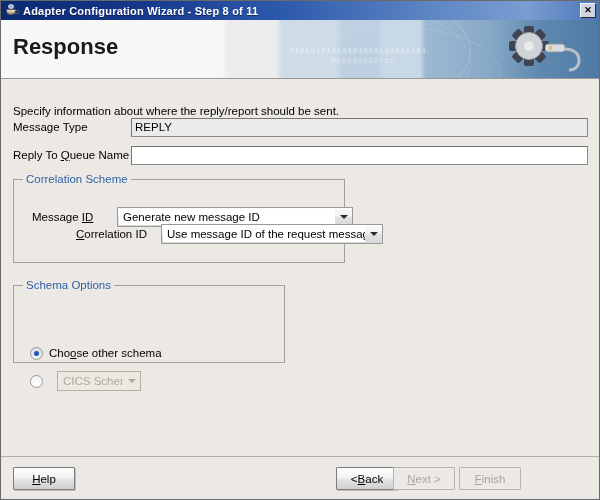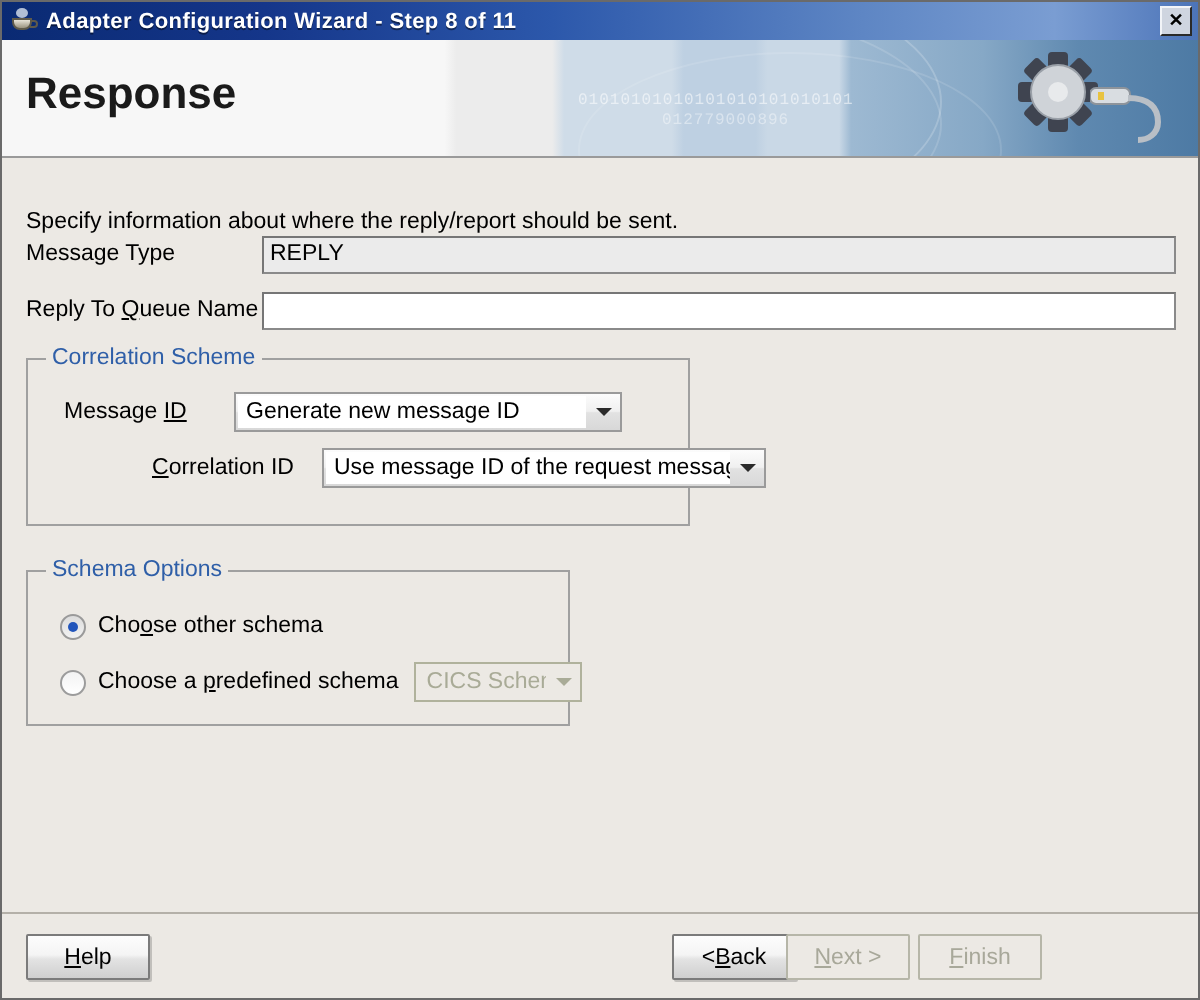--- a/index.html
+++ b/index.html
@@ -258,20 +258,21 @@
     color: #a9ab97;
   }
   .combo.disabled .arrow-tri { border-top-color: #a9ab97; }
 
   
   .radio-row {
     position: absolute;
     display: flex;
     align-items: center;
     height: 18px;
+    margin-top: 40px;
   }
   .radio {
     width: 13px; height: 13px;
     flex: 0 0 13px;
     border-radius: 50%;
     box-sizing: border-box;
     border: 1px solid #9c9c9c;
     background: linear-gradient(to bottom, #f3f3f3, #ffffff);
     margin-right: 6px;
     position: relative;
@@ -344,21 +345,21 @@
     </div>
   </div>
 
   <div class="banner">
     <div class="banner-title">Response</div>
     <div class="banner-art">
       <div class="swoosh s1"></div>
       <div class="swoosh s2"></div>
       <div class="swoosh s3"></div>
       <div class="banner-binary">01010101010101010101010101</div>
-      <div class="banner-binary second">012779000896</div>
+      <div class="banner-binary second">018841928711</div>
       <div class="gear">
         <svg width="40" height="40" viewBox="0 0 40 40">
           <g transform="translate(20,20)">
             <g fill="#3f4450">
               <rect x="-20" y="-5" width="40" height="10" rx="2"></rect>
               <rect x="-5" y="-20" width="10" height="40" rx="2"></rect>
               <rect x="-20" y="-5" width="40" height="10" rx="2" transform="rotate(45)"></rect>
               <rect x="-5" y="-20" width="10" height="40" rx="2" transform="rotate(45)"></rect>
             </g>
             <circle r="13.5" fill="#cfd3d8"></circle>
@@ -387,23 +388,23 @@
     </div>
 
     <div class="field-row" style="top:38px; width:575px;">
       <span class="field-label"><span>Message Type</span></span>
       <input class="text-input readonly" style="width: 457px;" type="text" readonly="" value="REPLY">
     </div>
 
     <div class="groupbox" style="left:12px; top:100px; width:332px; height:84px;">
       <span class="group-title">Correlation Scheme</span>
 
-      <div style="position:absolute; left:18px; top:16px; display:flex; align-items:center;">
+      <div style="position:absolute; left:18px; top:27px; display:flex; align-items:center;">
         <span class="field-label" style="width:85px; flex:0 0 85px;"><span>Message </span><u>ID</u><span></span></span>
-        <div class="combo" style="width:194px;">
+        <div class="combo" style="width:236px;">
           <span class="combo-text">Generate new message ID</span>
           <span class="arrow">
               <span class="arrow-tri"></span>
             </span>
         </div>
       </div>
 
       <div style="position:absolute; left:18px; top:44px; display:flex; align-items:center;">
         <span class="field-label" style="width:85px; flex:0 0 85px;margin-left:44px;"><span></span><u>C</u><span>orrelation ID</span></span>
         <div class="combo" style="width:222px;">
@@ -418,21 +419,20 @@
     <div class="groupbox" style="left:12px; top:206px; width:272px; height:78px;">
       <span class="group-title">Schema Options</span>
 
       <div class="radio-row" style="left:16px; top:18px;">
         <span class="radio checked"></span>
         <span class="radio-label"><span>Cho</span><u>o</u><span>se other schema</span></span>
       </div>
 
       <div class="radio-row" style="left:16px; top:46px;">
         <span class="radio"></span>
-        <span class="radio-label"><span>Choose a </span><u>p</u><span>redefined schema</span></span>
         <div class="combo disabled" style="width:84px; margin-left:8px;">
           <span class="combo-text">CICS Schema</span>
           <span class="arrow">
               <span class="arrow-tri"></span>
             </span>
         </div>
       </div>
     </div>
 
   </div>

